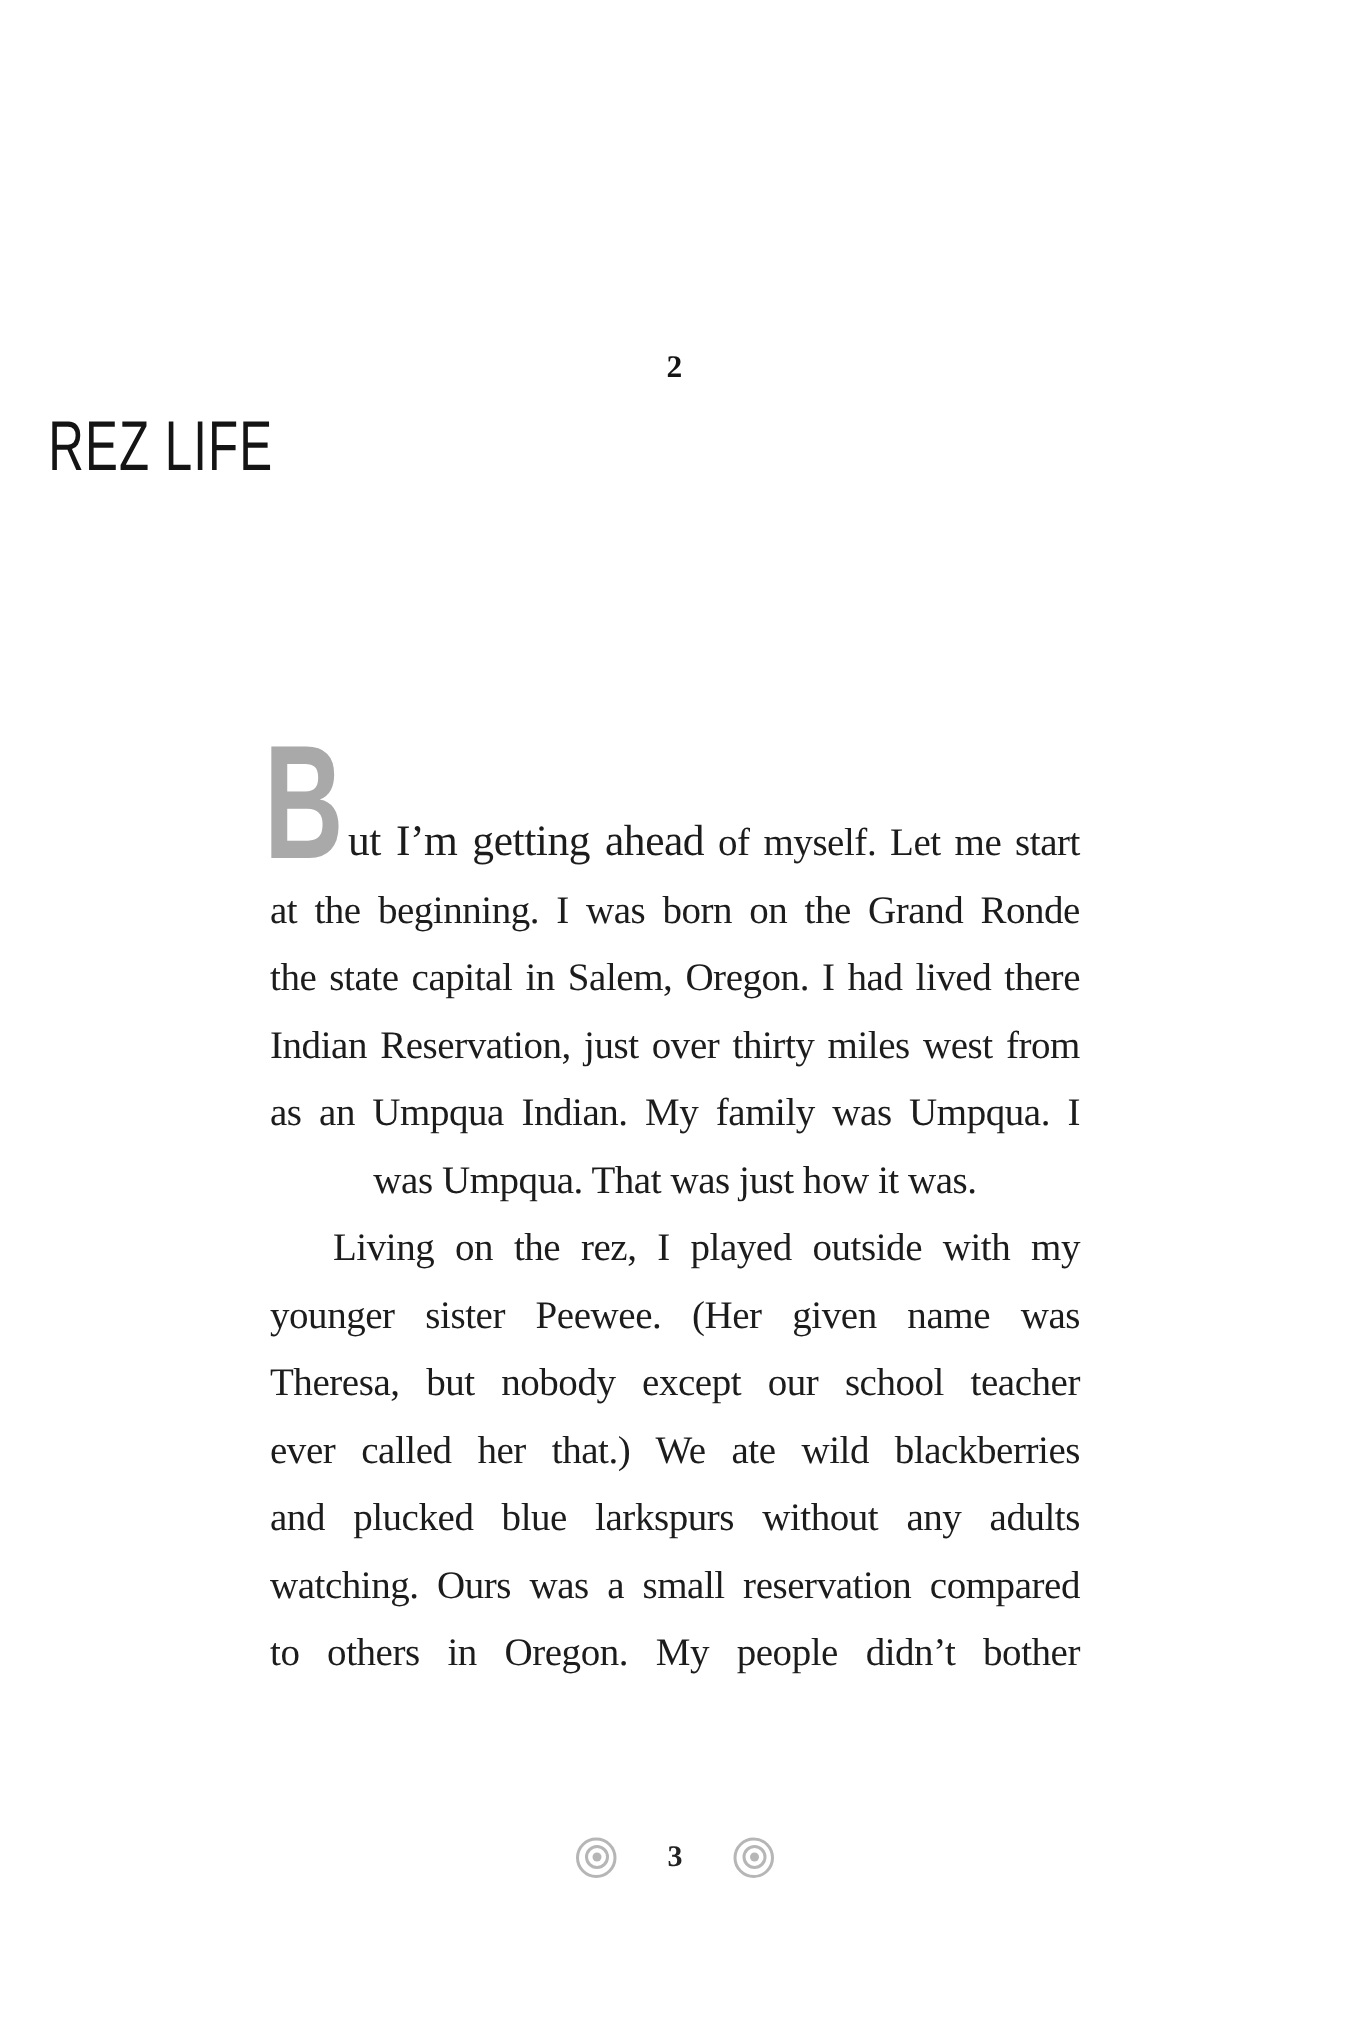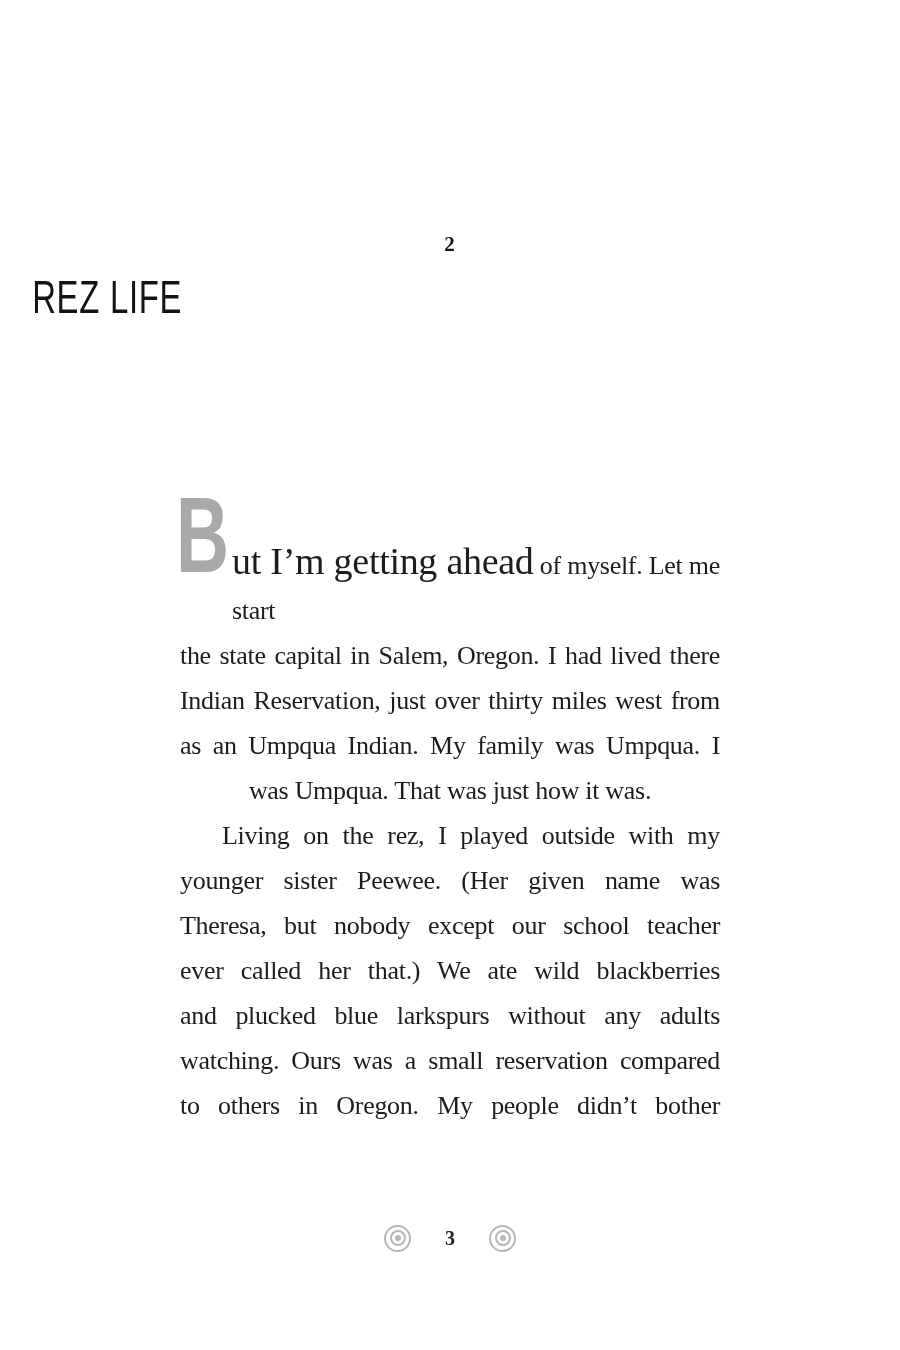--- a/index.html
+++ b/index.html
@@ -41,21 +41,21 @@
   .body-block{
     position:absolute;left:180px;top:539px;width:540px;
     font-size:26px;line-height:45px;
     letter-spacing:-0.3px;
   }
   .line{min-height:45px;}
   .line.j{text-align:justify;text-align-last:justify;text-justify:inter-word;}
   .line.last{text-align:center;}
   .line.first{padding-left:52px;}
   .line.indent{text-indent:42px;}
-  .lead-in{font-size:38px;}
+  .lead-in{font-size:29px;}
   .drop-cap{
     position:absolute;left:-4px;top:-44px;
     font:bold 108px/80px "Liberation Sans", sans-serif;
     color:var(--drop-cap);
     transform:scaleX(0.68);
     transform-origin:0 0;
   }
   .footer{
     position:absolute;left:0;top:1222px;width:100%;height:32px;
     display:flex;align-items:center;justify-content:center;gap:34px;
@@ -90,20 +90,21 @@
   <div class="chapter-number">2</div>
 
   <div class="chapter-title-wrap">
     <span class="chapter-title">REZ LIFE</span>
   </div>
 
   <div class="body-block">
     <span class="drop-cap">B</span>
 
     <div class="line j first"><span class="lead-in">ut I’m getting ahead</span> <span>of myself. Let me start</span></div>
+    <div class="line j">at the beginning. I was born on the Grand Ronde</div>
     <div class="line j">the state capital in Salem, Oregon. I had lived there</div>
     <div class="line j">Indian Reservation, just over thirty miles west from</div>
     <div class="line j">as an Umpqua Indian. My family was Umpqua. I</div>
     <div class="line last">was Umpqua. That was just how it was.</div>
 
     <div class="line j indent">Living on the rez, I played outside with my</div>
     <div class="line j">younger sister Peewee. (Her given name was</div>
     <div class="line j">Theresa, but nobody except our school teacher</div>
     <div class="line j">ever called her that.) We ate wild blackberries</div>
     <div class="line j">and plucked blue larkspurs without any adults</div>

